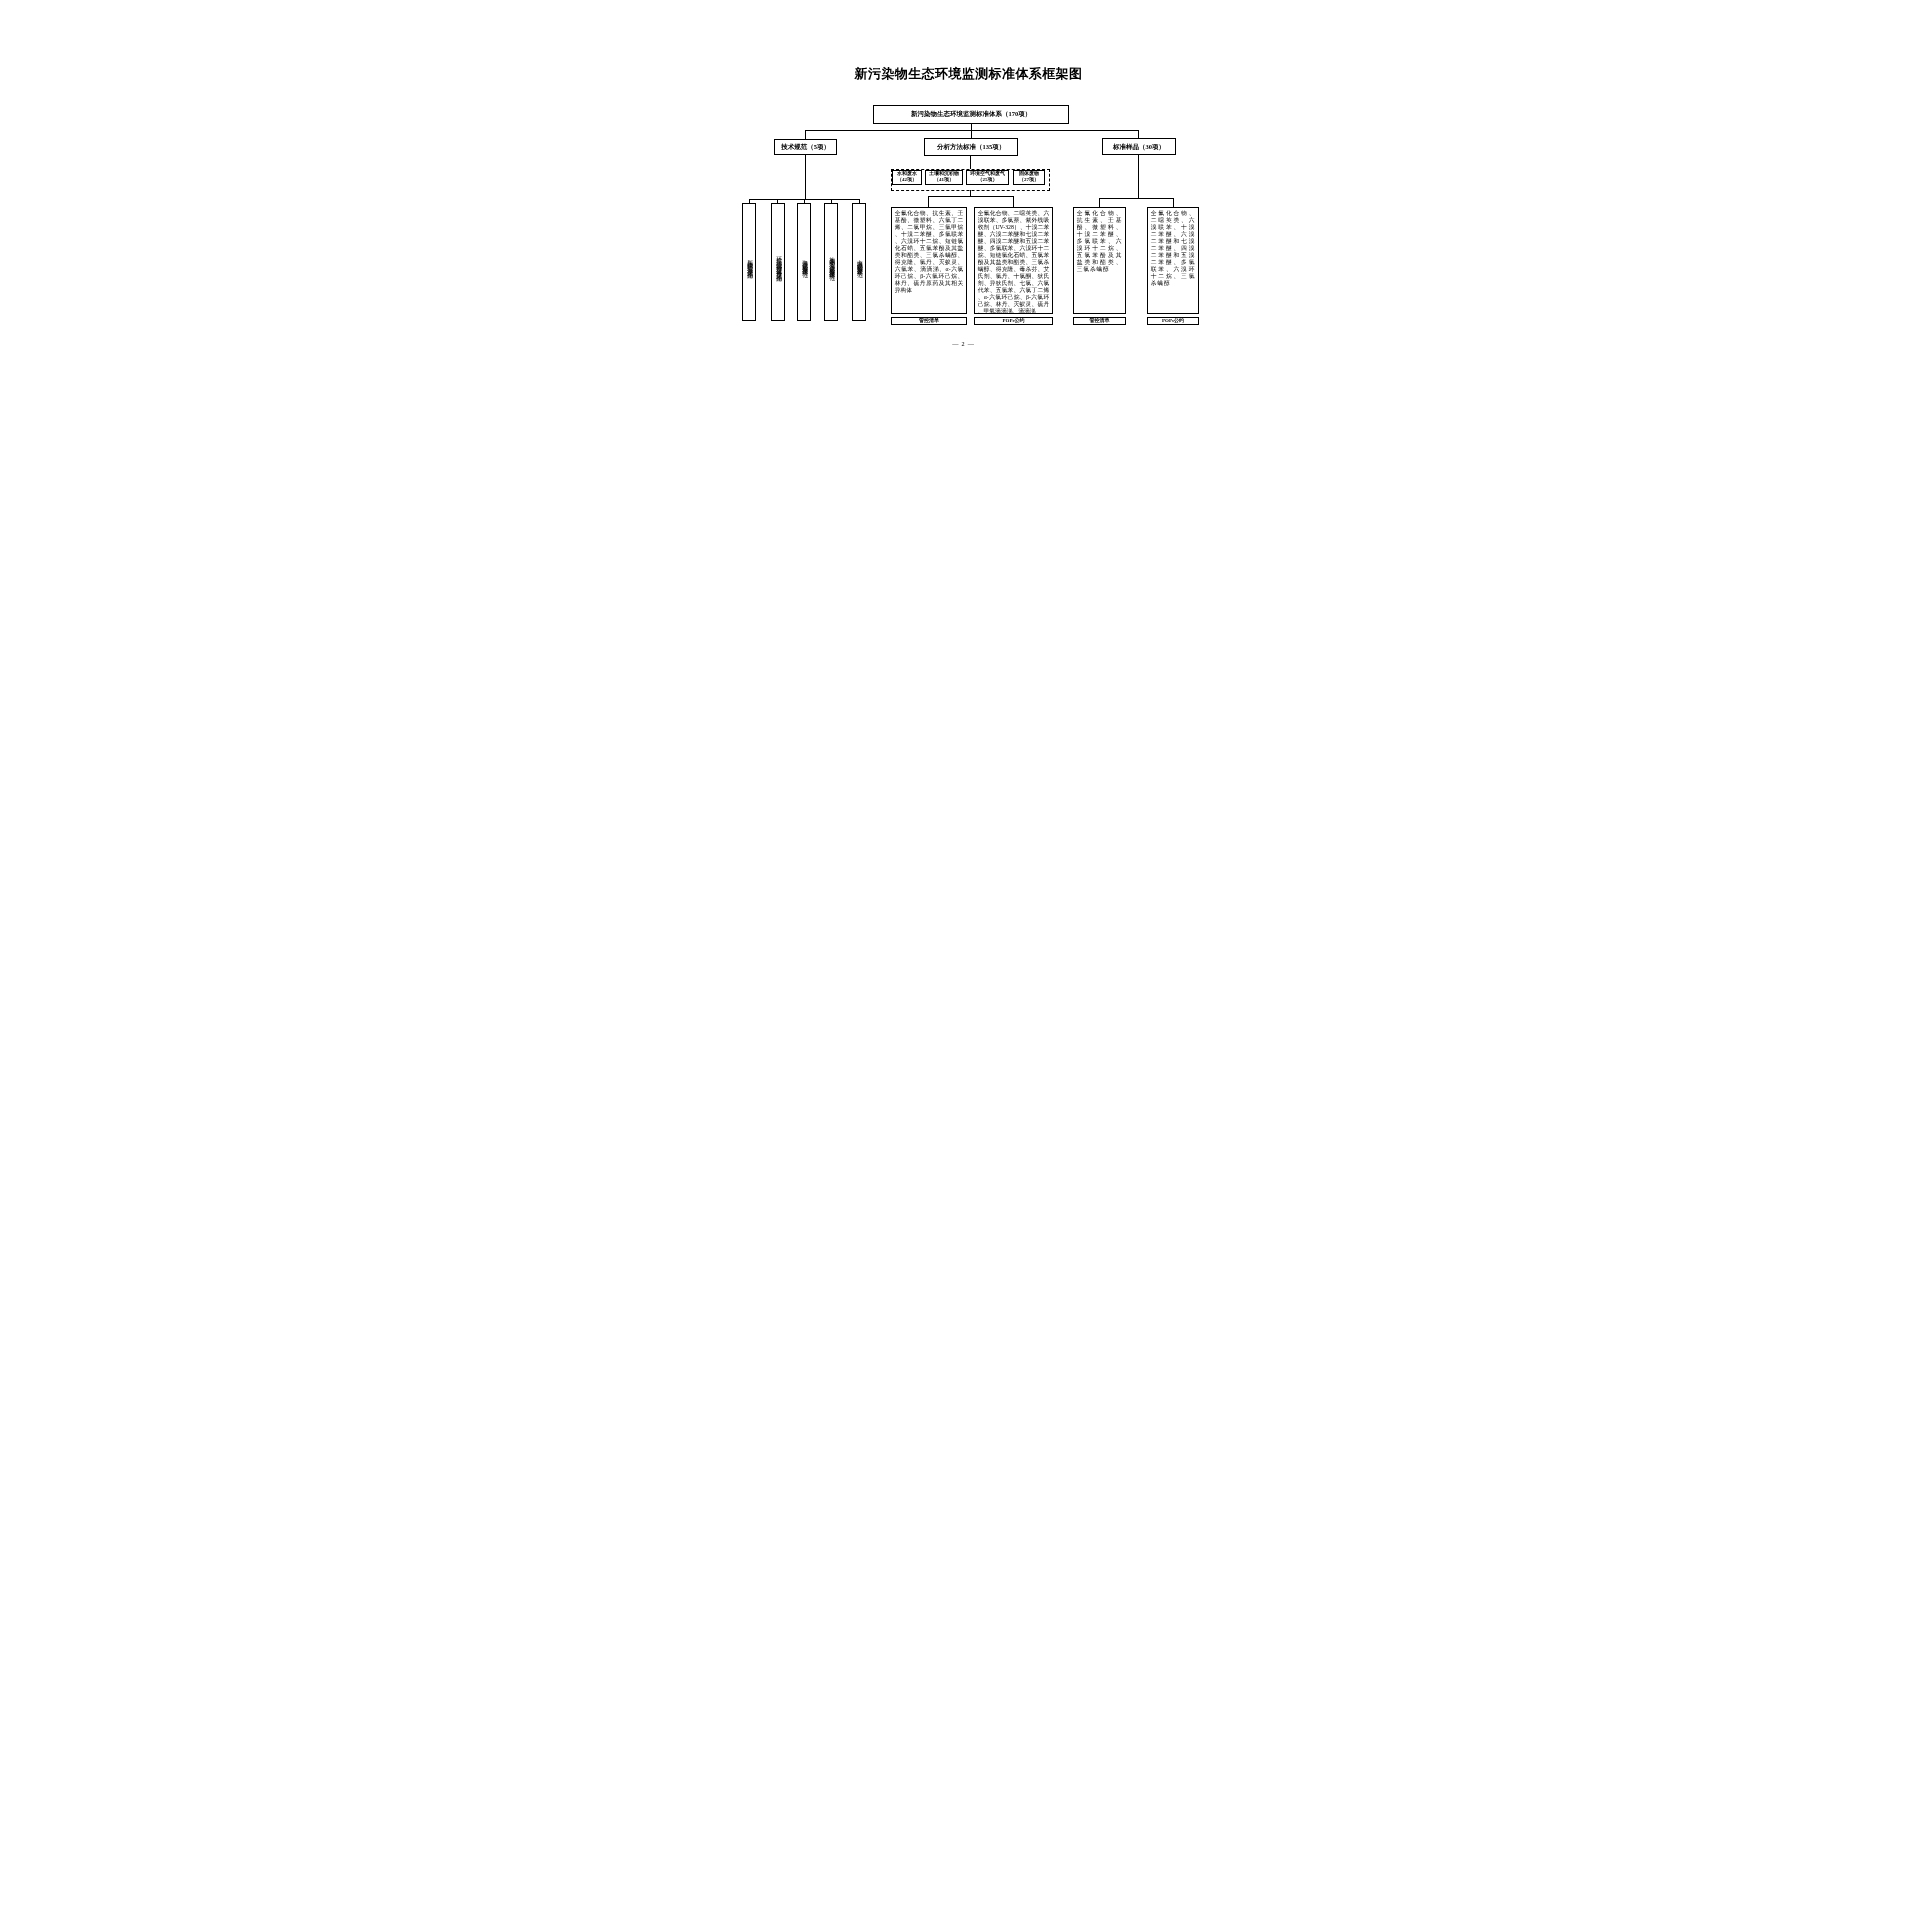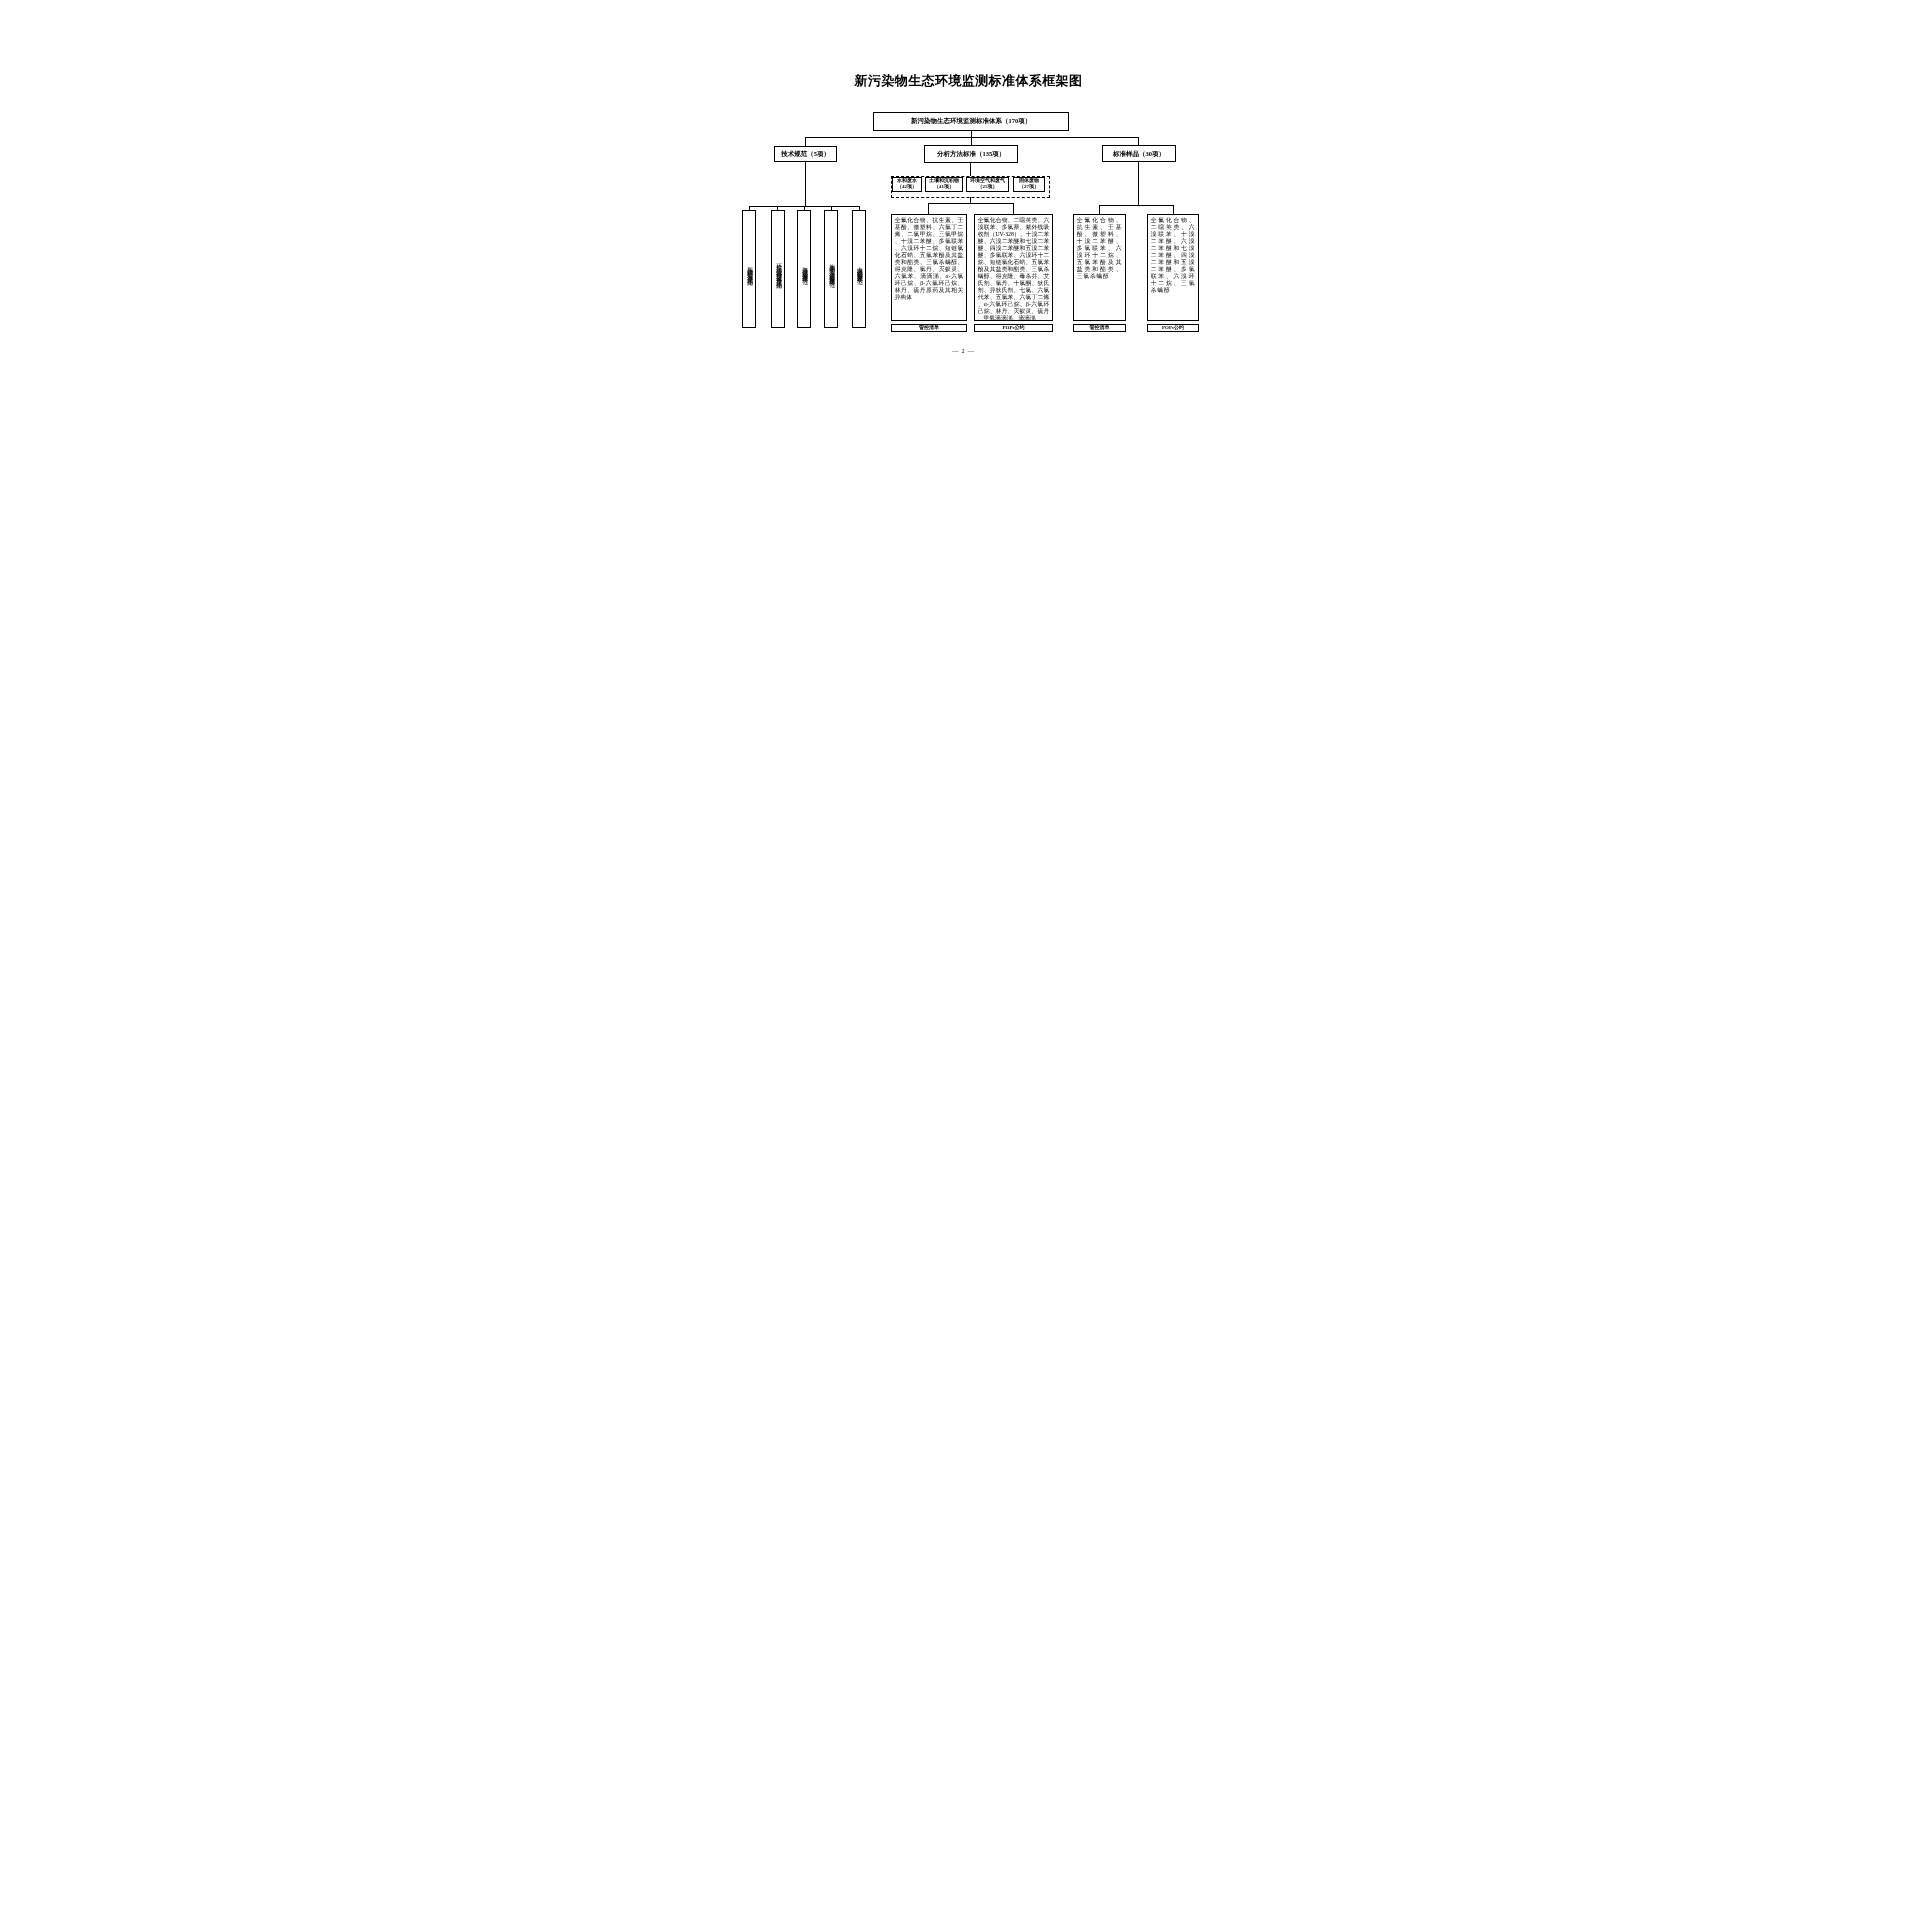--- a/index.html
+++ b/index.html
@@ -1,17 +1,17 @@
 <!DOCTYPE html>
 <html style="font-size:6.2px"><head>
 <meta charset="utf-8">
 <style>
   html,body{margin:0;padding:0;background:#fff;}
   body{font-family:"Liberation Serif","DejaVu Serif",serif;color:#000;}
-  .canvas{position:relative;width:540px;height:382px;margin:15px auto;background:#ffffff;overflow:hidden;}
+  .canvas{position:relative;width:540px;height:382px;margin:8px auto;background:#ffffff;overflow:hidden;}
   .title{position:absolute;left:0;top:58px;width:551px;text-align:center;
          font-family:"Liberation Sans","DejaVu Sans",sans-serif;font-weight:700;
          font-size:13px;line-height:15.4px;letter-spacing:0.4px;}
   .box{position:absolute;box-sizing:border-box;border:0.8px solid #000;background:#fff;
        display:flex;align-items:center;justify-content:center;text-align:center;}
   .hdr{font-weight:700;font-size:6.5px;line-height:1.2;}
   .root-box{font-weight:700;font-size:6.5px;}
   .dashed{position:absolute;box-sizing:border-box;border:0.8px dashed #000;background:#fff;}
   .media{flex-direction:column;font-weight:700;font-size:5px;line-height:1.25;}
   .vbox span{writing-mode:vertical-rl;text-orientation:upright;font-size:5.8px;

